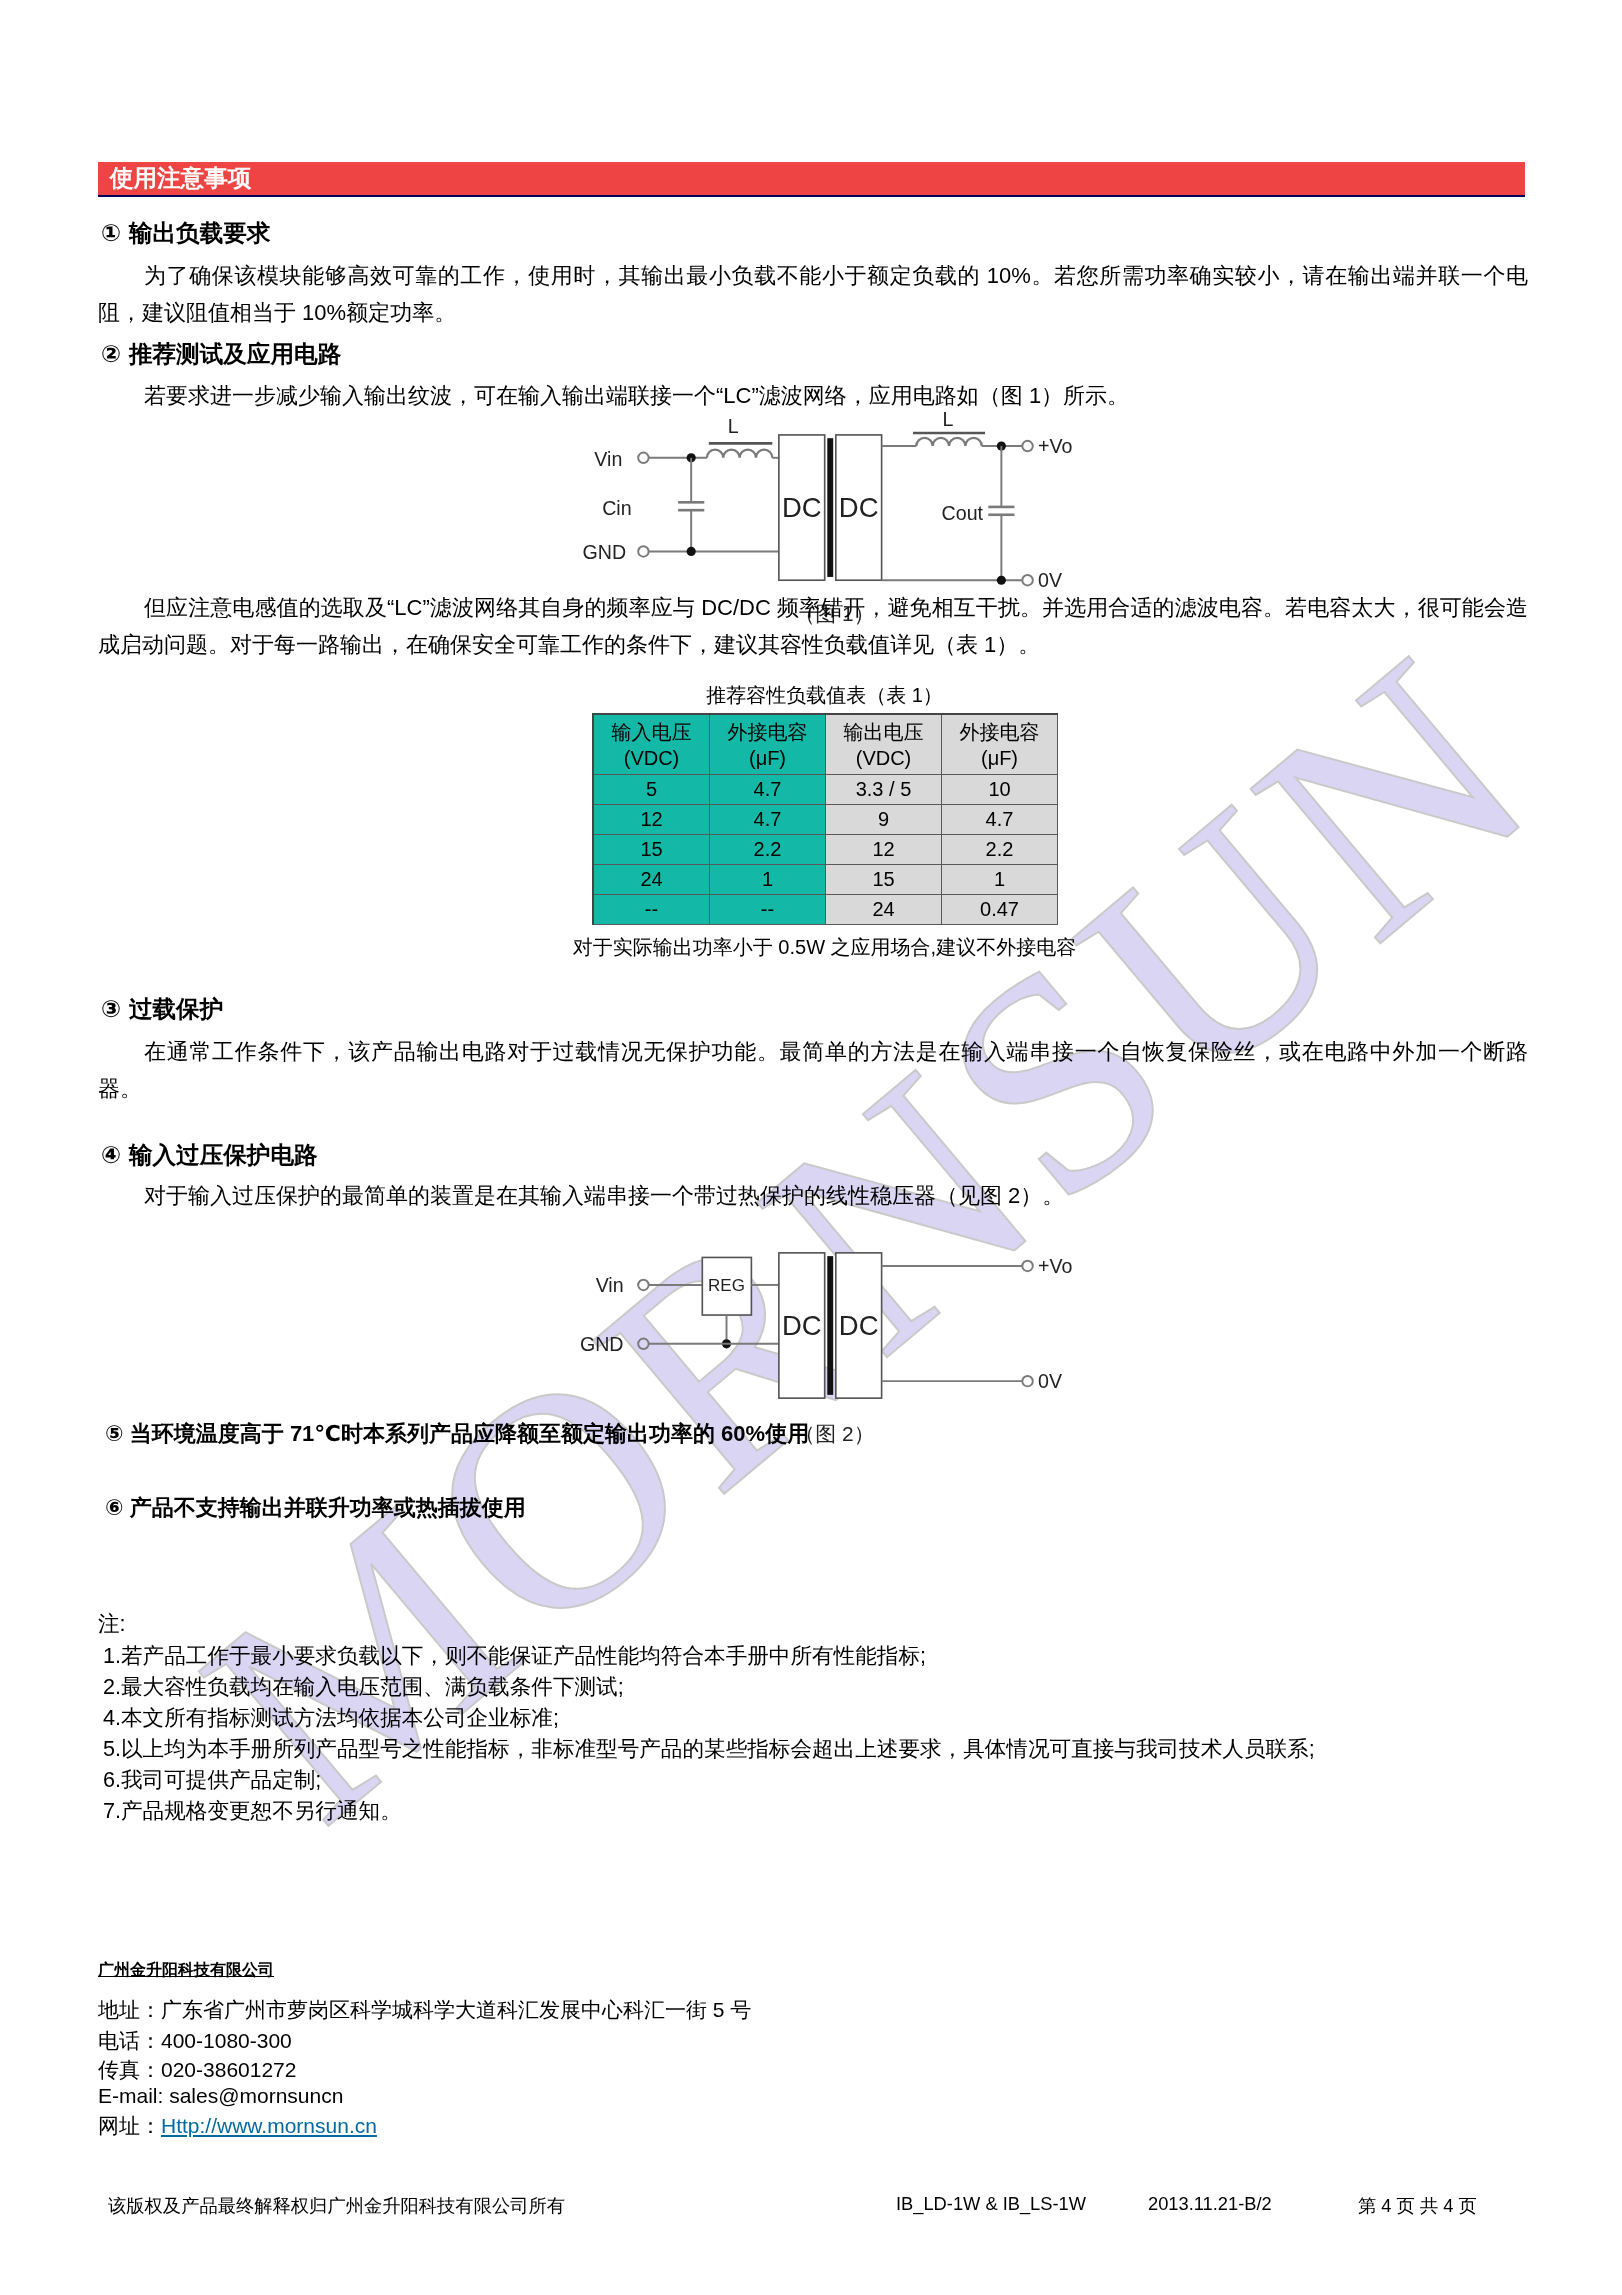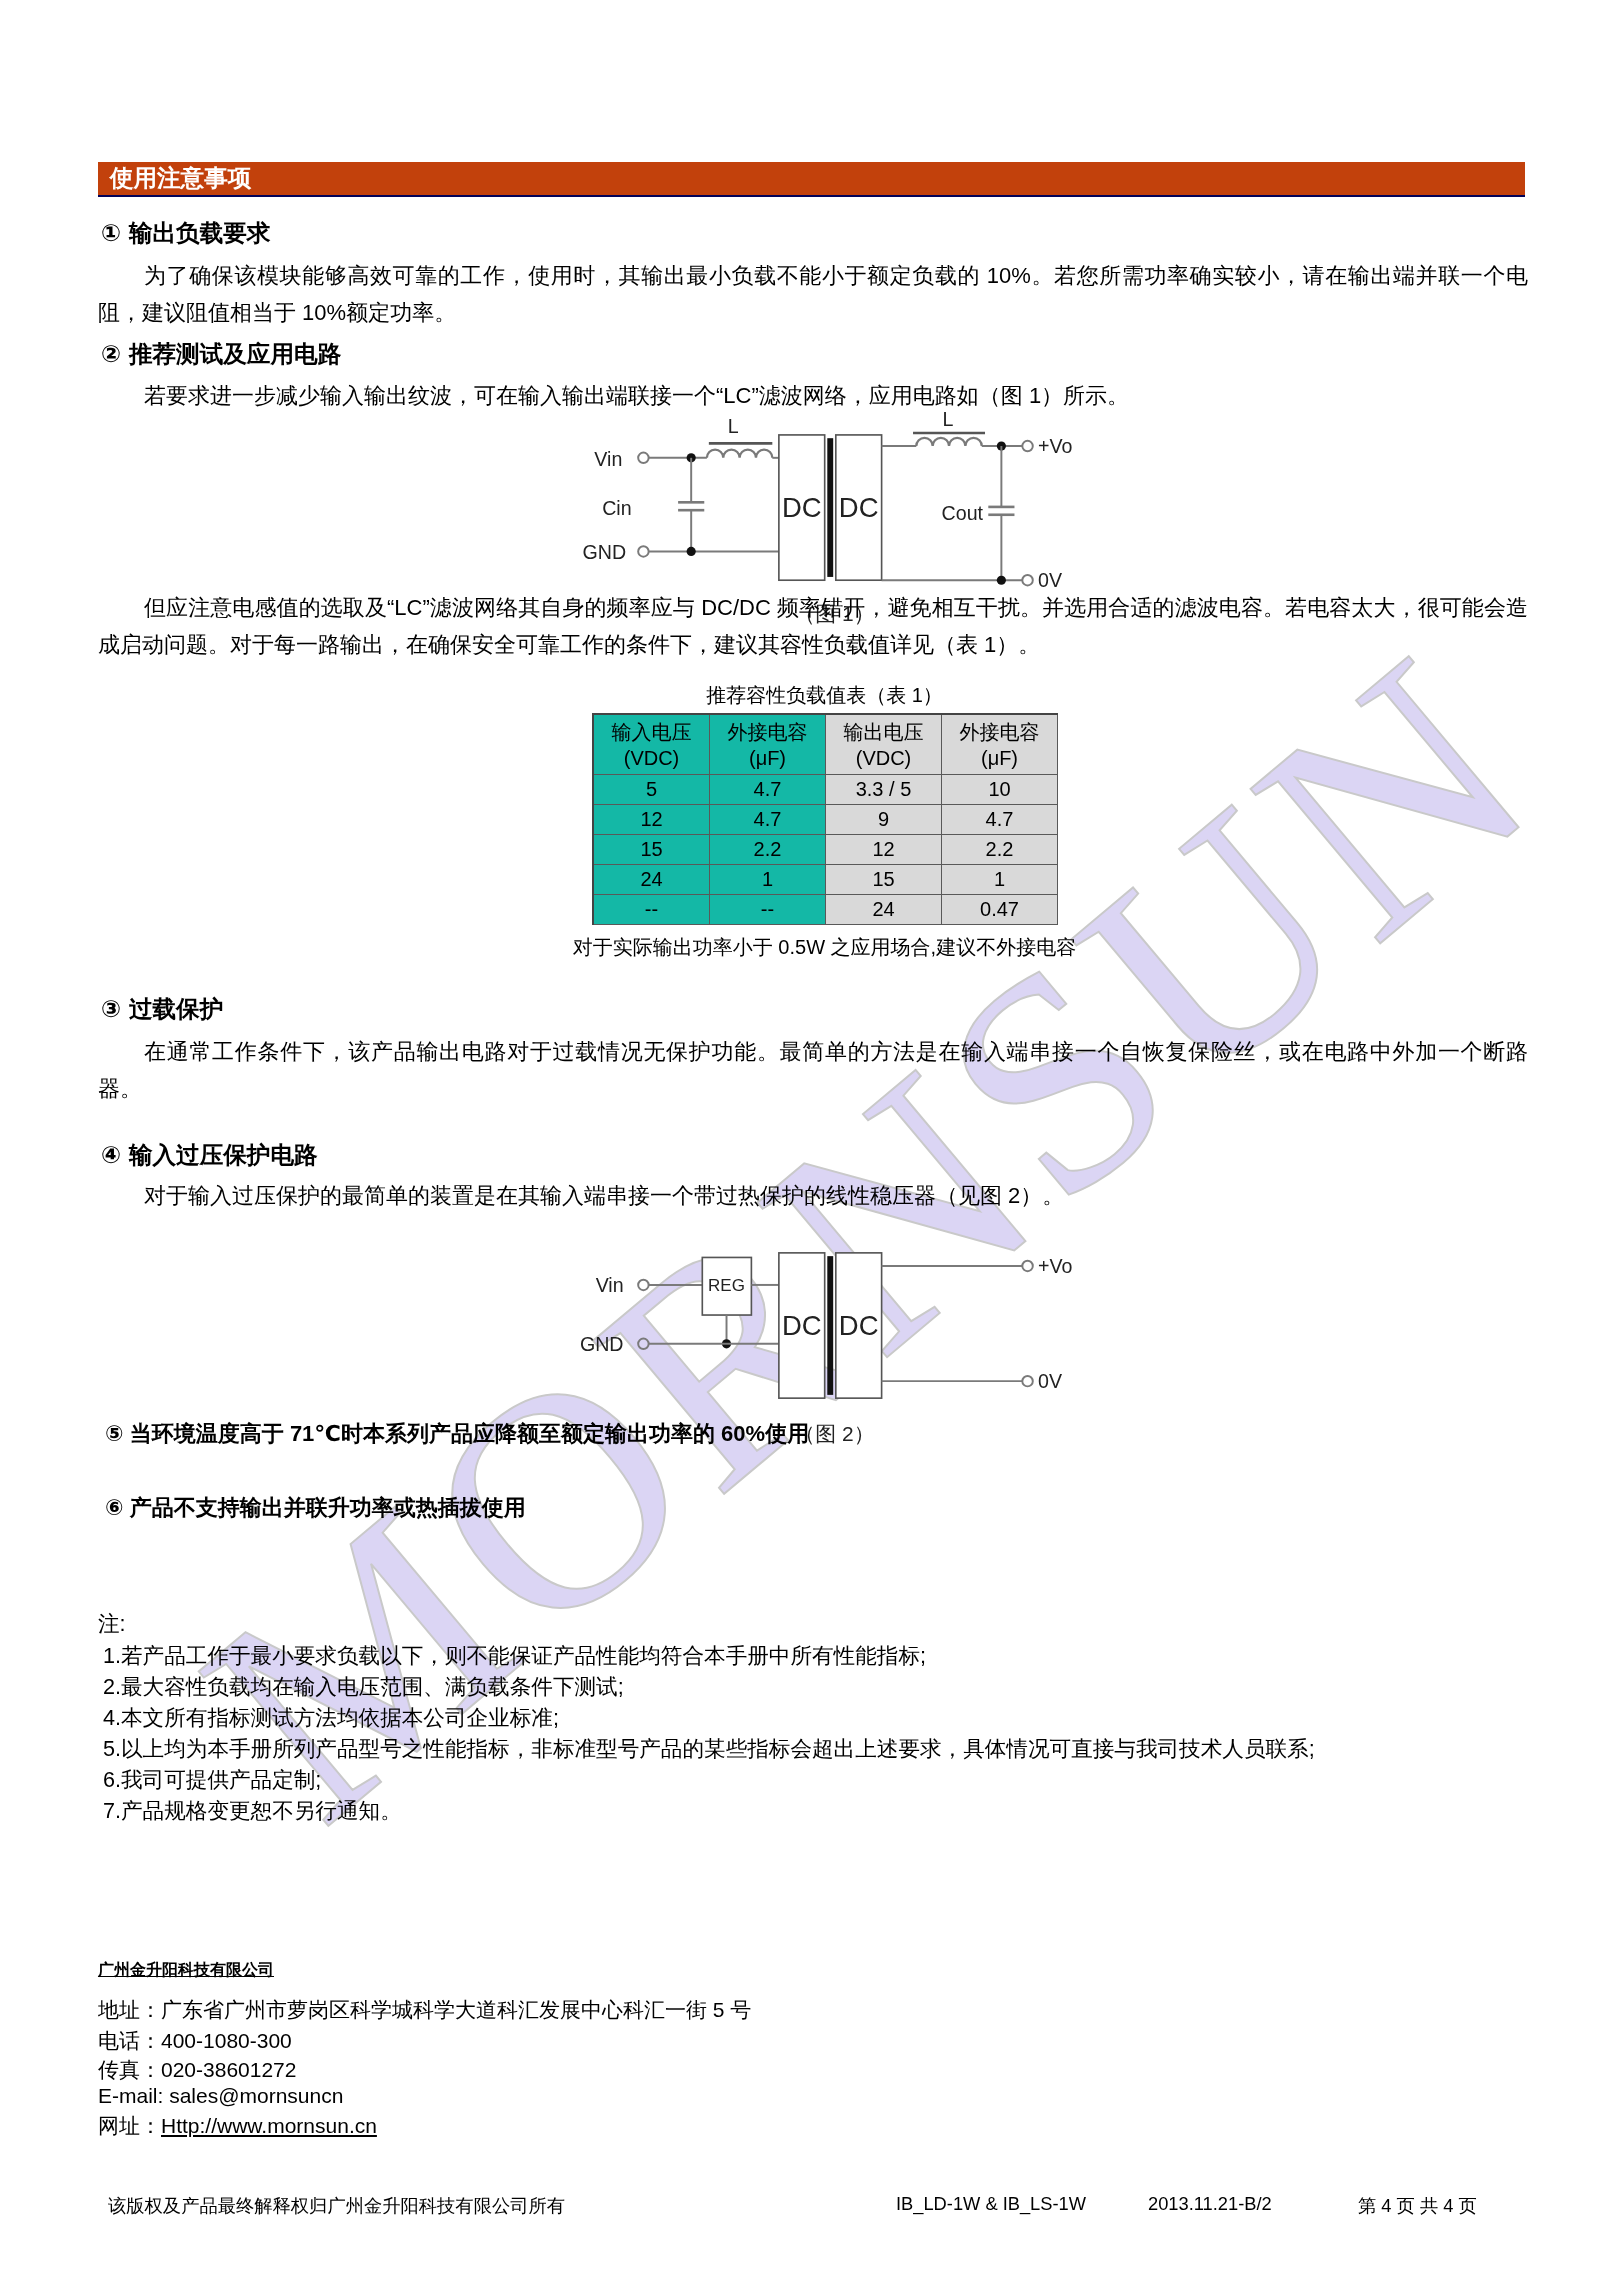--- a/index.html
+++ b/index.html
@@ -11,21 +11,21 @@
   .abs{position:absolute;}
   .content{position:relative;z-index:1;}
   .watermark{
     position:absolute;left:-79px;top:1067px;width:1898px;height:340px;
     transform:rotate(-40deg);transform-origin:50% 50%;
     font-family:"Liberation Serif","DejaVu Serif",serif;
     font-size:308px;letter-spacing:9.2px;text-align:center;line-height:340px;
     color:#dbd5f4;-webkit-text-stroke:2px #c9c9c9;z-index:0;user-select:none;
   }
   .titlebar{
-    left:98px;top:162px;width:1427px;height:35px;background:#c2410c;
+    left:98px;top:162px;width:1427px;height:35px;background:#ef4444;
     border-bottom:2.6px solid #020258;box-sizing:border-box;
   }
   .titlebar span{color:#ffffff;font-size:23.6px;font-weight:bold;line-height:33px;padding-left:11.8px;display:inline-block;}
   .h2{font-size:23.6px;font-weight:bold;color:#000;}
   .h2 .num{font-weight:bold;margin-right:7.9px;}
   .para{font-size:22px;line-height:37px;color:#000;text-indent:46px;text-align:justify;}
   .boldline{font-size:22px;font-weight:bold;color:#000;}
   .note-line{font-size:21.6px;line-height:31px;color:#000;}
   .tbl-title{font-size:20px;color:#000;text-align:center;}
   .tbl{
@@ -36,21 +36,21 @@
     border-right:1.3px solid #595959;border-bottom:1.3px solid #595959;
     font-size:20px;color:#000;display:flex;align-items:center;justify-content:center;
     text-align:center;height:30px;box-sizing:border-box;
   }
   .tbl .head{height:60px;line-height:26px;flex-direction:column;}
   .tbl .shade{background:#d9d9d9;}
   .tbl-note{font-size:20px;color:#000;text-align:center;}
   .contact{font-size:21px;color:#000;}
   .contact .lbl{color:#000;}
   .company-name{font-size:16px;font-weight:bold;text-decoration:underline;color:#000;}
-  .weblink{color:#000000;text-decoration:underline;cursor:pointer;}
+  .weblink{color:#0369a1;text-decoration:underline;cursor:pointer;}
   .footer-text{font-size:18.3px;color:#000;}
   svg text{font-family:"Liberation Sans","DejaVu Sans",sans-serif;fill:#222;}
   .figwire{stroke:#7a7a7a;stroke-width:3;fill:none;}
   .figcoil{stroke:#7a7a7a;stroke-width:3.5;fill:none;}
   .figrect{stroke:#555;stroke-width:2.5;fill:#ffffff;}
 </style>
 </head>
 <body>
 
 <div class="page">

